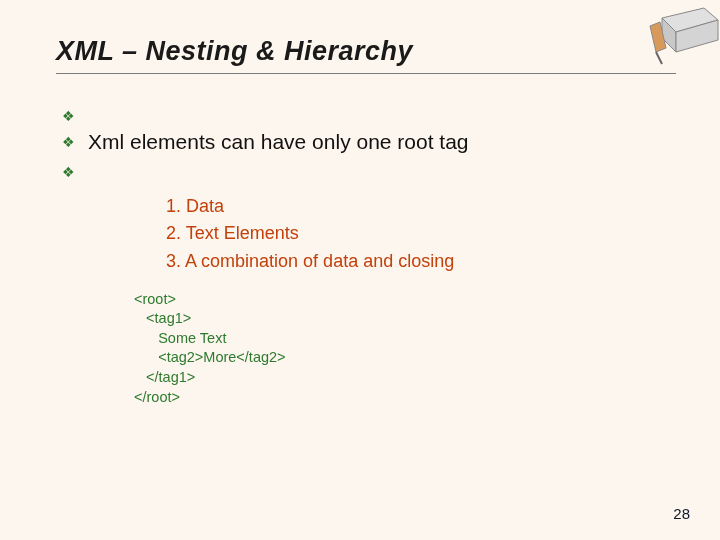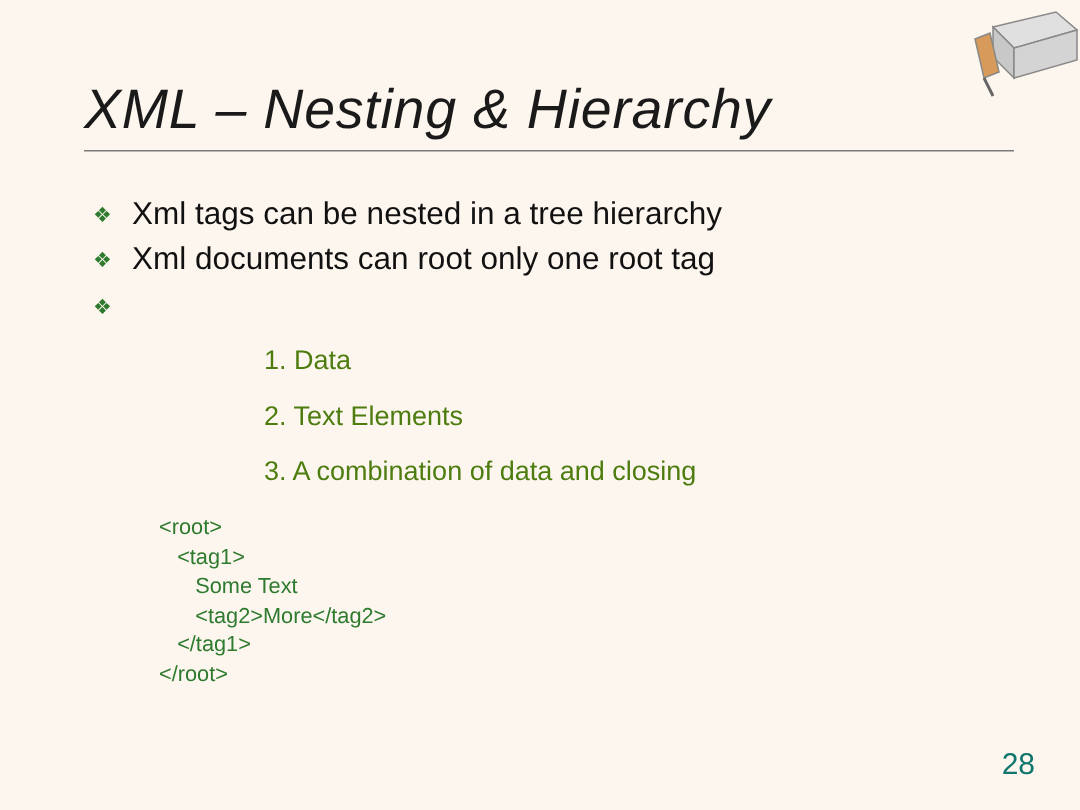--- a/index.html
+++ b/index.html
@@ -14,25 +14,25 @@
     overflow: hidden;
   }
   .slide {
     box-sizing: border-box;
     width: 720px;
     height: 540px;
     padding: 36px 48px 0 56px;
     position: relative;
   }
   .title {
-    font-size: 37px;
+    font-size: 27px;
     font-style: italic;
-    font-weight: normal;
+    font-weight: bold;
     color: #1a1a1a;
-    margin: 16px 0 6px 0;
+    margin: 0 0 6px 0;
     letter-spacing: 0.5px;
   }
   .title-rule {
     border: none;
     border-top: 1.5px solid #7a7a7a;
     margin: 0 0 28px 0;
     width: 620px;
   }
   ul.bullets {
     list-style: none;
@@ -57,42 +57,42 @@
     padding-top: 5px;
   }
   ol.sublist {
     list-style: none;
     counter-reset: item;
     margin: 10px 0 16px 108px;
     padding: 0;
   }
   ol.sublist li {
     font-size: 18px;
-    color: #4d7c0f;
-    margin: 12px;
+    color: #c2410c;
+    margin: 2px;
     line-height: 1.4;
     counter-increment: item;
   }
   ol.sublist li::before {
     content: counter(item) ". ";
   }
   .code {
-    margin-left: 50px;
+    margin-left: 78px;
     font-size: 14.5px;
     color: #2e7a2e;
     line-height: 1.35;
     font-family: Arial, Helvetica, sans-serif;
     white-space: pre;
   }
   .page-number {
     position: absolute;
     right: 30px;
     bottom: 18px;
-    font-size: 20px;
-    color: #0f766e;
+    font-size: 15px;
+    color: #0f172a;
   }
   .corner-graphic {
     position: absolute;
     top: 0;
     right: 0;
     width: 78px;
     height: 66px;
   }
 </style>
 </head>
@@ -107,25 +107,24 @@
     <polygon points="8,26 18,22 24,48 14,52" fill="#d89a5a" stroke="#888" stroke-width="1"></polygon>
     <line x1="14" y1="52" x2="20" y2="64" stroke="#666" stroke-width="2"></line>
   </svg>
 
   <h1 class="title">XML – Nesting &amp; Hierarchy</h1>
   <hr class="title-rule">
 
   <ul class="bullets">
     <li>
       <span class="diamond">❖</span>
-      <span>Xml tags can be nested in a tree hierarchy</span>
     </li>
     <li>
       <span class="diamond">❖</span>
-      <span>Xml documents can root only one root tag</span>
+      <span>Xml elements can have only one root tag</span>
     </li>
     <li>
       <span class="diamond">❖</span>
     </li>
   </ul>
 
   <ol class="sublist">
     <li>Data</li>
     <li>Text Elements</li>
     <li>A combination of data and closing</li>

